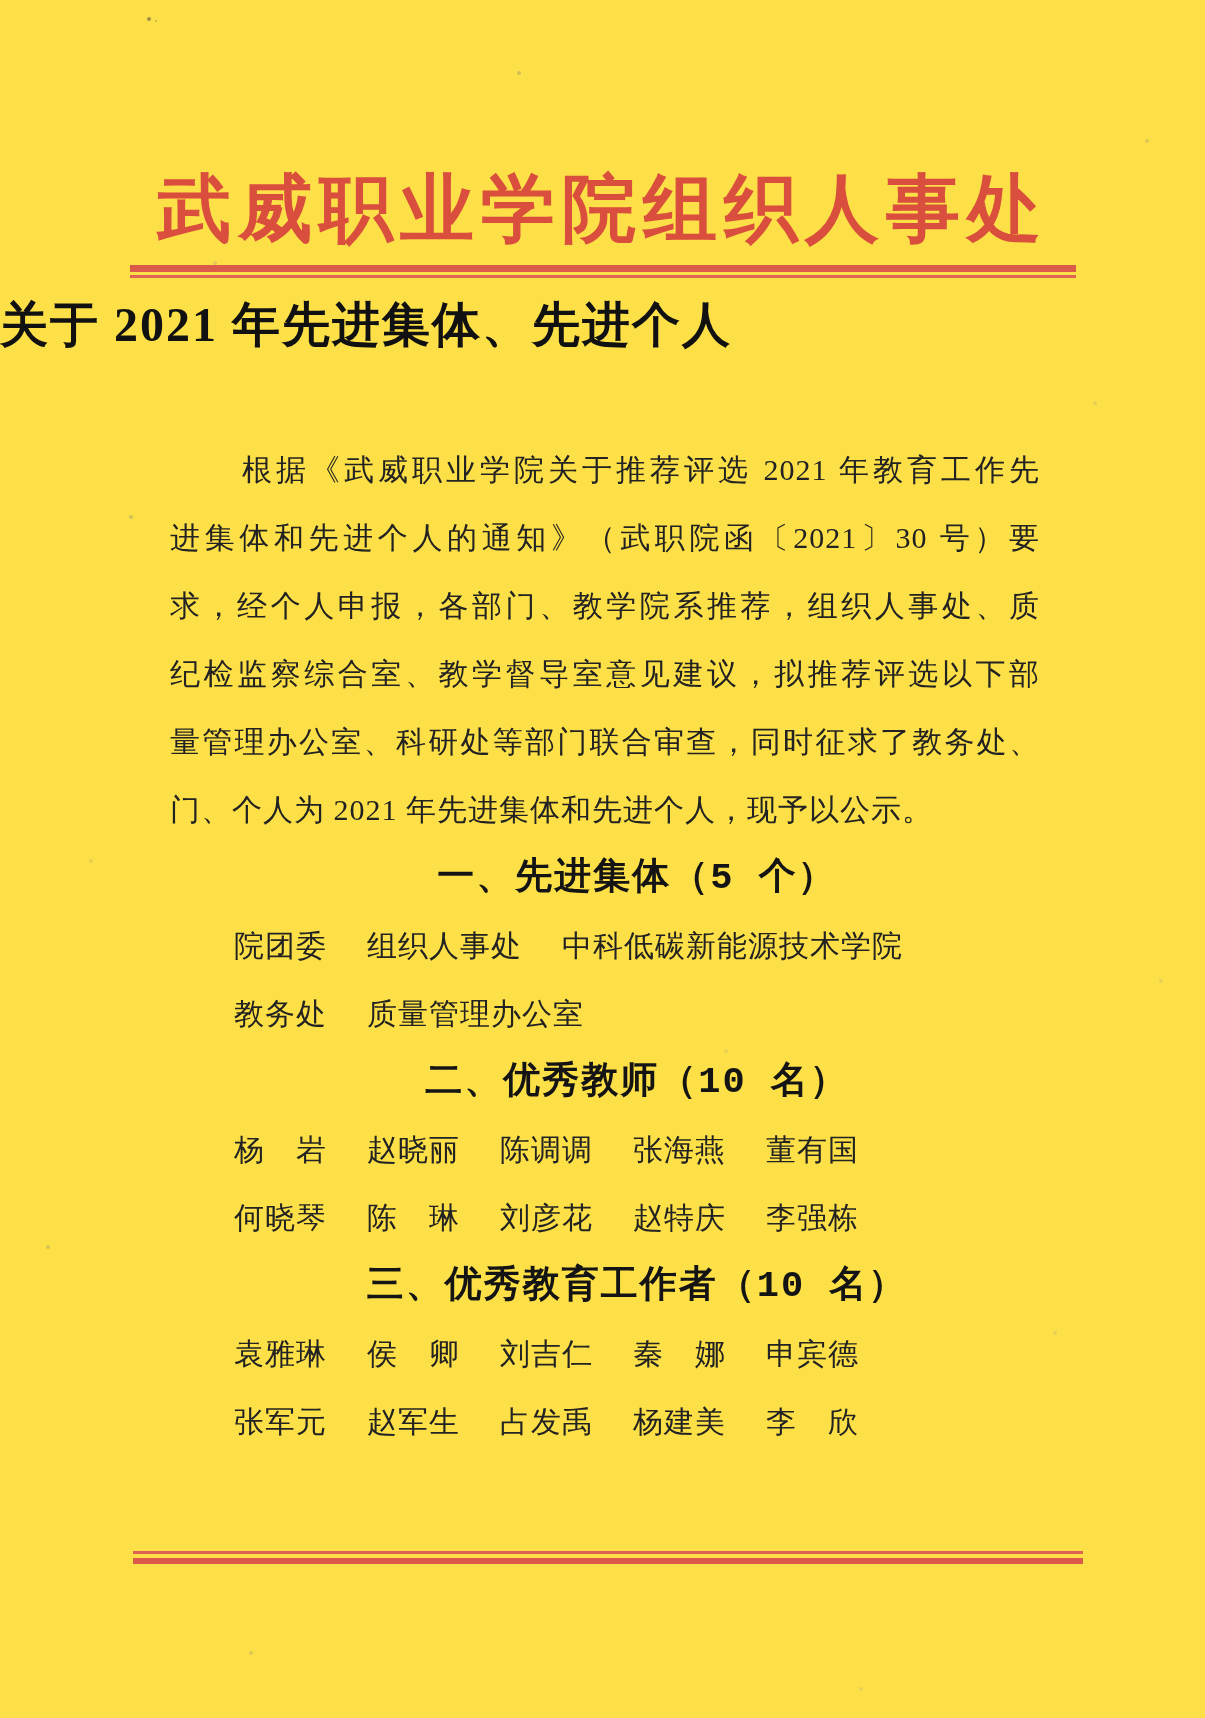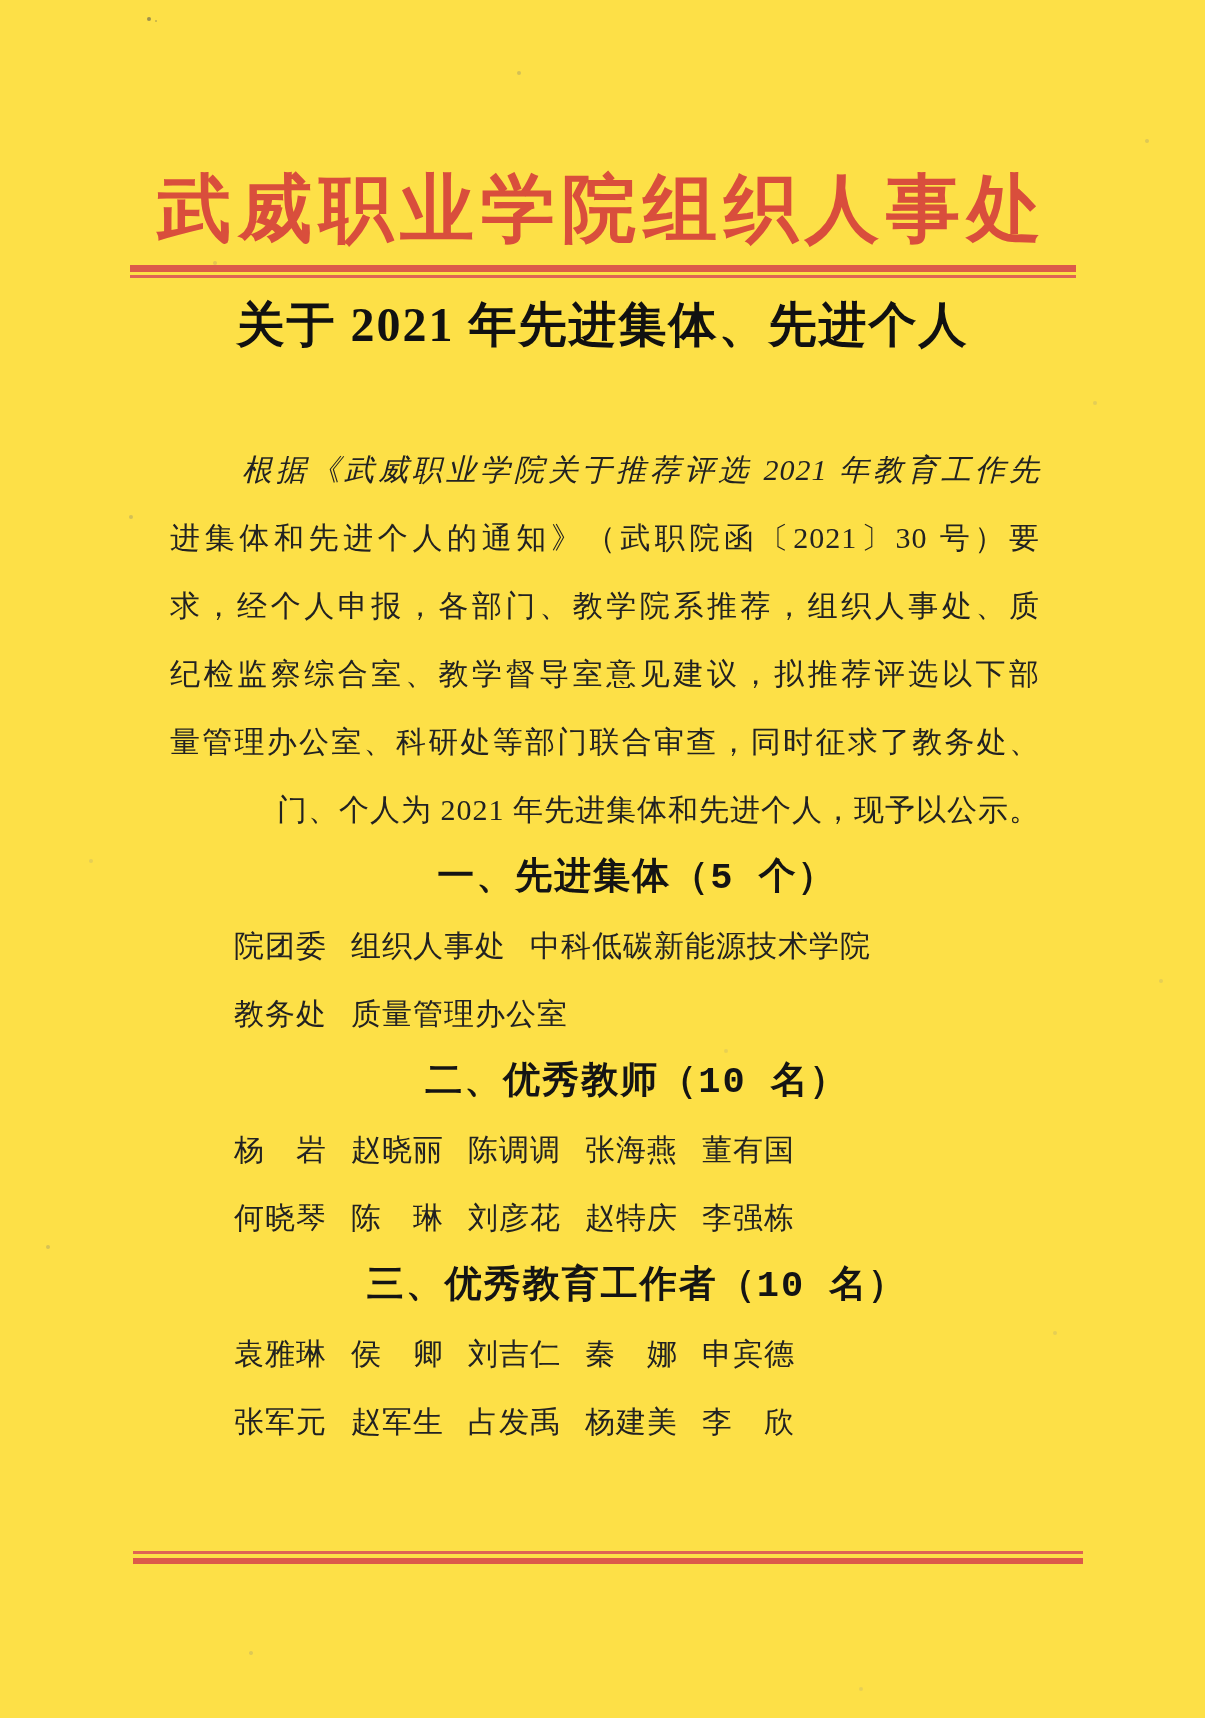--- a/index.html
+++ b/index.html
@@ -53,59 +53,59 @@
   }
   .rule-top {
     margin: 13px auto 0 auto;
     width: 946px;
   }
   .rule-top .rt-thick { height: 7px; background: #dc5a4a; }
   .rule-top .rt-thin  { height: 3px; background: #df6354; margin-top: 3px; }
 
   .doc-title {
     margin: 16px 0 0 0;
-    text-align: center;
+    text-align: left;
     font-size: 48px;
     line-height: 62px;
     font-weight: bold;
     letter-spacing: 2px;
     color: #111;
     font-family: "Liberation Serif", serif;
   }
 
   .body-text {
     margin: 80px 165px 0 170px; 
     font-size: 30px;
     line-height: 68px;
     letter-spacing: 1px;
     color: #222;
   }
-  .p-line { white-space: nowrap; text-align: right; }
+  .p-line { white-space: nowrap; }
   .p-line.just {
     white-space: normal;
     text-align: justify;
     text-align-last: justify;
   }
-  .p-line.indent { text-indent: 72px; font-style: italic; }
+  .p-line.indent { text-indent: 72px; }
 
   .sec-heading {
     padding-left: 64px;
     font-family: Liberation Mono, monospace;
     font-weight: bold;
     font-size: 37px;
     letter-spacing: 2px;
     color: #141414;
     white-space: nowrap;
     text-align: center;
   }
   .name-row {
     padding-left: 64px;
     display: flex;
     flex-direction: row;
-    gap: 24px;
+    gap: 40px;
     white-space: nowrap;
   }
   .rule-bottom {
     position: absolute;
     left: 133px;
     top: 1551px;
     width: 950px;
   }
   .rule-bottom .rb-thin  { height: 3px; background: #df6354; }
   .rule-bottom .rb-thick { height: 6px; background: #dc5a4a; margin-top: 4px; }

